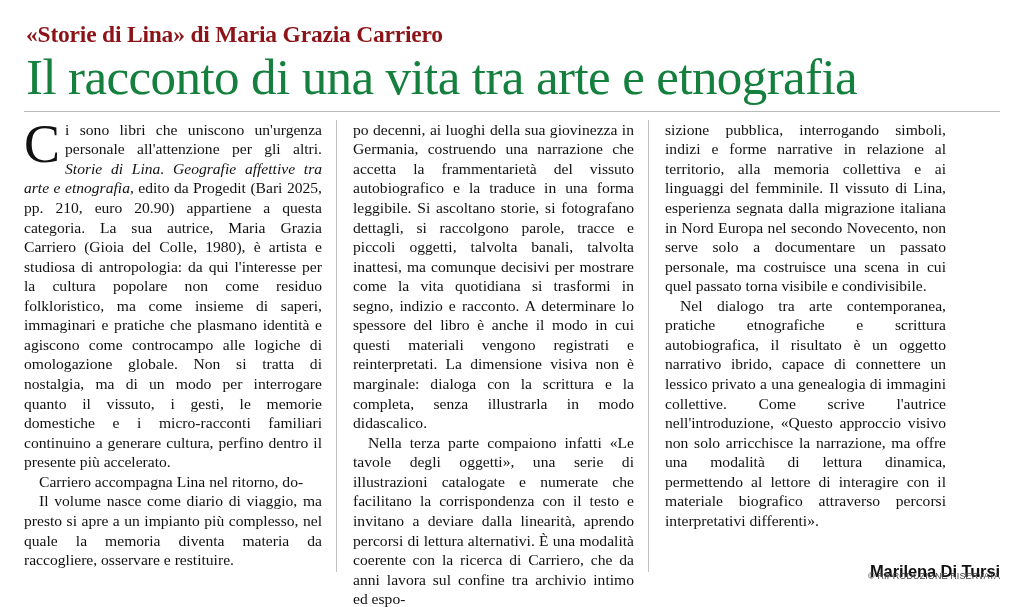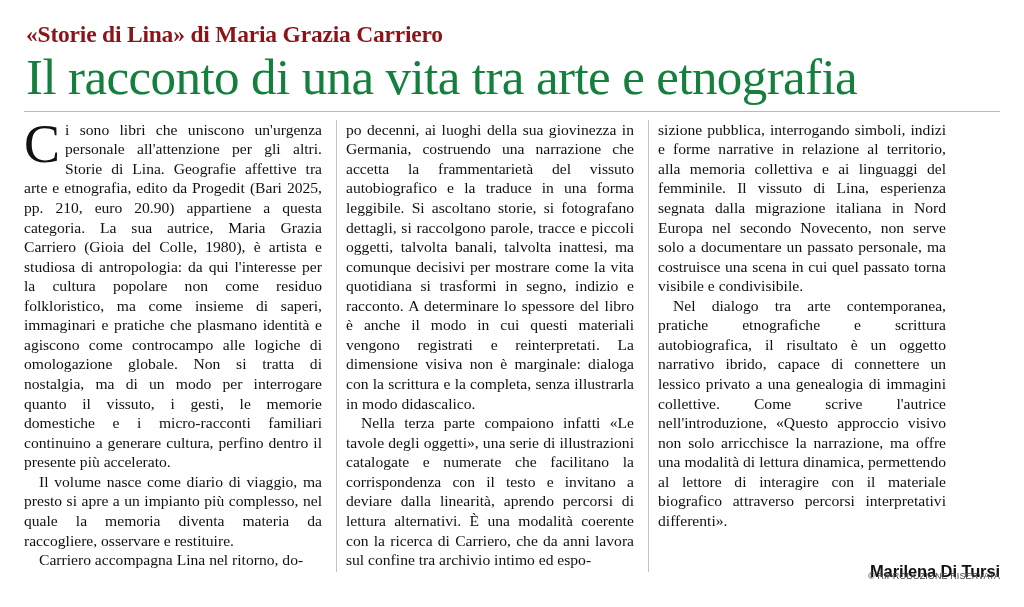--- a/index.html
+++ b/index.html
@@ -51,21 +51,21 @@
     height: 452px;
   }
   .col {
     width: 312px;
     position: relative;
     padding: 0 14px 0 0;
     box-sizing: border-box;
   }
   .col + .col {
     border-left: 1px solid #c3c3c3;
-    padding-left: 9px;
+    padding-left: 16px;
   }
   .col p {
     margin: 0;
     font-size: 15.6px;
     line-height: 1.255;
     text-align: justify;
     text-justify: inter-word;
     hyphens: auto;
     -webkit-hyphens: auto;
     color: #111111;
@@ -78,21 +78,21 @@
     position: relative;
   }
   .dropcap {
     float: left;
     font-family: "Liberation Serif", serif;
     font-size: 54px;
     line-height: 0.82;
     padding: 2px 5px 0 0;
     color: #111111;
   }
-  .italic { }
+  .italic { font-style: italic; }
   .byline {
     position: absolute;
     right: 24px;
     bottom: 26px;
     font-family: "Liberation Sans", sans-serif;
     font-weight: bold;
     font-size: 16.5px;
     color: #111111;
     letter-spacing: -0.1px;
     margin-left: 48px;
@@ -115,22 +115,22 @@
 
   <div class="kicker">«Storie di Lina» di Maria Grazia Carriero</div>
   <h1 class="headline">Il racconto di una vita tra arte e etnografia</h1>
   <hr class="rule">
 
   <div class="columns">
 
     <div class="col">
       <div class="col-inner">
         <p class="dropcap-para"><span class="dropcap">C</span><span>i sono libri che uniscono un'urgenza personale all'attenzione per gli altri. </span><span class="italic">Storie di Lina. Geografie affettive tra arte e etnografia</span><span>, edito da Progedit (Bari 2025, pp. 210, euro 20.90) appartiene a questa categoria. La sua autrice, Maria Grazia Carriero (Gioia del Colle, 1980), è artista e studiosa di antropologia: da qui l'interesse per la cultura popolare non come residuo folkloristico, ma come insieme di saperi, immaginari e pratiche che plasmano identità e agiscono come controcampo alle logiche di omologazione globale. Non si tratta di nostalgia, ma di un modo per interrogare quanto il vissuto, i gesti, le memorie domestiche e i micro-racconti familiari continuino a generare cultura, perfino dentro il presente più accelerato.</span></p>
+        <p class="indent">Carriero accompagna Lina nel ritorno, do-</p>
         <p class="indent">Il volume nasce come diario di viaggio, ma presto si apre a un impianto più complesso, nel quale la memoria diventa materia da raccogliere, osservare e restituire.</p>
-        <p class="indent">Carriero accompagna Lina nel ritorno, do-</p>
       </div>
     </div>
 
     <div class="col">
       <div class="col-inner">
         <p>po decenni, ai luoghi della sua giovinezza in Germania, costruendo una narrazione che accetta la frammentarietà del vissuto autobiografico e la traduce in una forma leggibile. Si ascoltano storie, si fotografano dettagli, si raccolgono parole, tracce e piccoli oggetti, talvolta banali, talvolta inattesi, ma comunque decisivi per mostrare come la vita quotidiana si trasformi in segno, indizio e racconto. A determinare lo spessore del libro è anche il modo in cui questi materiali vengono registrati e reinterpretati. La dimensione visiva non è marginale: dialoga con la scrittura e la completa, senza illustrarla in modo didascalico.</p>
         <p class="indent">Nella terza parte compaiono infatti «Le tavole degli oggetti», una serie di illustrazioni catalogate e numerate che facilitano la corrispondenza con il testo e invitano a deviare dalla linearità, aprendo percorsi di lettura alternativi. È una modalità coerente con la ricerca di Carriero, che da anni lavora sul confine tra archivio intimo ed espo-</p>
       </div>
     </div>
 

